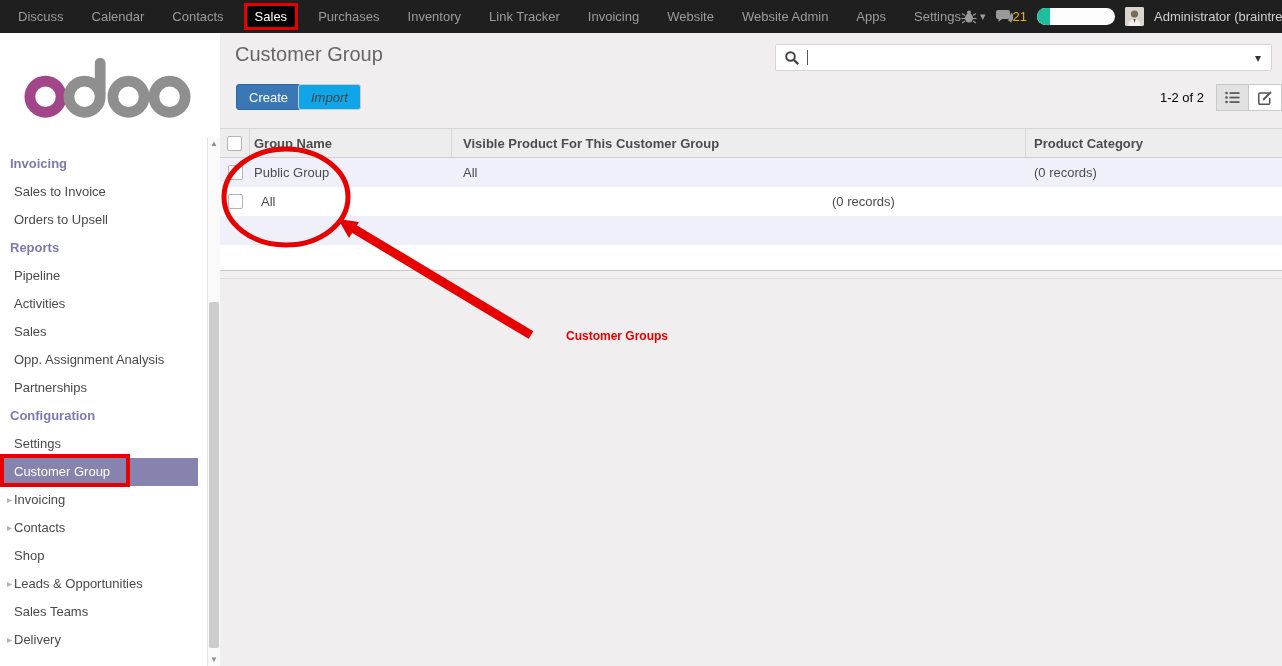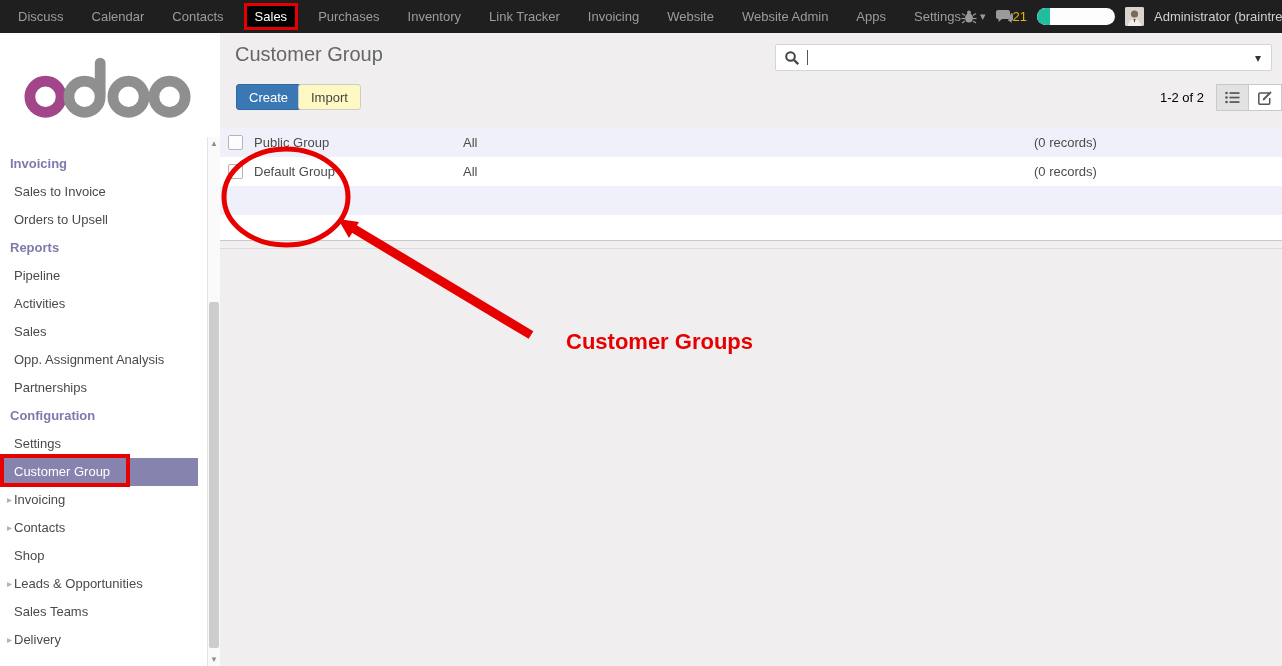--- a/index.html
+++ b/index.html
@@ -44,21 +44,21 @@
   
   .main{position:absolute;left:220px;top:33px;width:1062px;bottom:0;background:var(--main-bg,#f0eeee);}
   .page-title{position:absolute;left:15px;top:10px;font-size:20px;color:#666;}
   .searchview{position:absolute;left:555px;right:10px;top:11px;height:27px;background:#fff;
     border:1px solid #d5d5d5;border-radius:2px;box-sizing:border-box;display:flex;align-items:center;padding:0 8px;}
   .search-caret-bar{width:1px;height:15px;background:#555;margin-left:7px;}
   .searchview input{flex:1;border:none;outline:none;font-size:13px;background:transparent;margin-left:4px;}
   .search-dd{color:#333;font-size:12px;cursor:pointer;padding:0 2px;}
   .btn{position:absolute;top:51px;height:26px;border-radius:3px;font-size:13px;padding:0 12px;cursor:pointer;box-sizing:border-box;}
   .btn-create{left:16px;background:var(--create-blue,#3a78b5);border:1px solid #2f67a0;color:#fff;}
-  .btn-import{left:78px;background:#fef9c3;border:1px solid #ccc;color:#444;}
+  .btn-import{left:78px;background:#0ea5e9;border:1px solid #ccc;color:#444;font-style:italic;}
   .pager-area{position:absolute;right:0;top:51px;display:flex;align-items:center;}
   .pager-text{color:#000000;margin-right:12px;}
   .switcher{display:flex;}
   .sw-btn{width:33px;height:27px;border:1px solid #c9c9c9;background:#fff;display:flex;
     align-items:center;justify-content:center;cursor:pointer;box-sizing:border-box;}
   .sw-btn.active{background:#e2e2e2;}
   .sw-btn + .sw-btn{border-left:none;}
   
   .listview{position:absolute;left:0;top:95px;width:1062px;z-index:1;}
   .lv-header,.lv-row{display:flex;align-items:center;}
@@ -70,21 +70,21 @@
   .col.c1{width:202px;padding-left:4px;}
   .col.c2{width:574px;padding-left:11px;}
   .col.c3{flex:1;padding-left:8px;}
   .lv-header .col.cb,.lv-header .col.c1,.lv-header .col.c2{border-right:1px solid #d8d8d8;}
   .checkbox{width:13px;height:13px;border:1px solid #b5b5b5;background:#fdfdfd;border-radius:2px;cursor:pointer;}
   .lv-end-white{height:25px;background:#fff;}
   .lv-end-strip{height:7px;background:#f1efef;border-top:1px solid #c9c9c9;border-bottom:1px solid #dcdcdc;}
   
   .anno-svg{position:absolute;left:0;top:0;width:1062px;height:633px;z-index:10;pointer-events:none;}
   .anno-text{position:absolute;left:346px;top:296px;color:var(--annotation-red,#e60000);
-    font-weight:bold;font-size:22px;z-index:10;pointer-events:none;}
+    font-weight:bold;font-size:12px;z-index:10;pointer-events:none;}
   svg{display:block;}
 </style>
 </head>
 <body>
 
 <div class="topbar">
   <div class="nav-left">
     <span class="nav-item">Discuss</span>
     <span class="nav-item">Calendar</span>
     <span class="nav-item">Contacts</span>
@@ -235,33 +235,40 @@
         <svg width="15" height="14" viewBox="0 0 15 14">
           <path d="M11 2 H2 a1.2 1.2 0 0 0 -1.2 1.2 V12 a1.2 1.2 0 0 0 1.2 1.2 H10.5 a1.2 1.2 0 0 0 1.2 -1.2 V7" fill="none" stroke="#555" stroke-width="1.5"></path>
           <line x1="5.5" y1="8.5" x2="13" y2="1" stroke="#555" stroke-width="1.8"></line>
           <path d="M4.6 9.6 l0.7 -2 l1.4 1.4 z" fill="#555"></path>
         </svg>
       </span>
     </span>
   </div>
 
   <div class="listview">
+    <div class="lv-header">
+      <div class="col cb">
+          <span class="checkbox"></span>
+        </div>
+      <div class="col c1">Group Name</div>
+      <div class="col c2">Visible Product For This Customer Group</div>
+      <div class="col c3">Product Category</div>
+    </div>
     <div class="lv-row stripe">
       <div class="col cb">
           <span class="checkbox"></span>
         </div>
       <div class="col c1">Public Group</div>
       <div class="col c2">All</div>
       <div class="col c3">(0 records)</div>
     </div>
     <div class="lv-row">
       <div class="col cb">
           <span class="checkbox"></span>
         </div>
-      <div class="col c1">Default Group</div>
       <div class="col c2">All</div>
       <div class="col c3">(0 records)</div>
     </div>
     <div class="lv-row stripe"></div>
     <div class="lv-end-white"></div>
     <div class="lv-end-strip"></div>
   </div>
 
   <svg class="anno-svg" viewBox="0 0 1062 633">
     <ellipse cx="66" cy="164" rx="62" ry="48" fill="none" stroke="#e60000" stroke-width="5"></ellipse>

